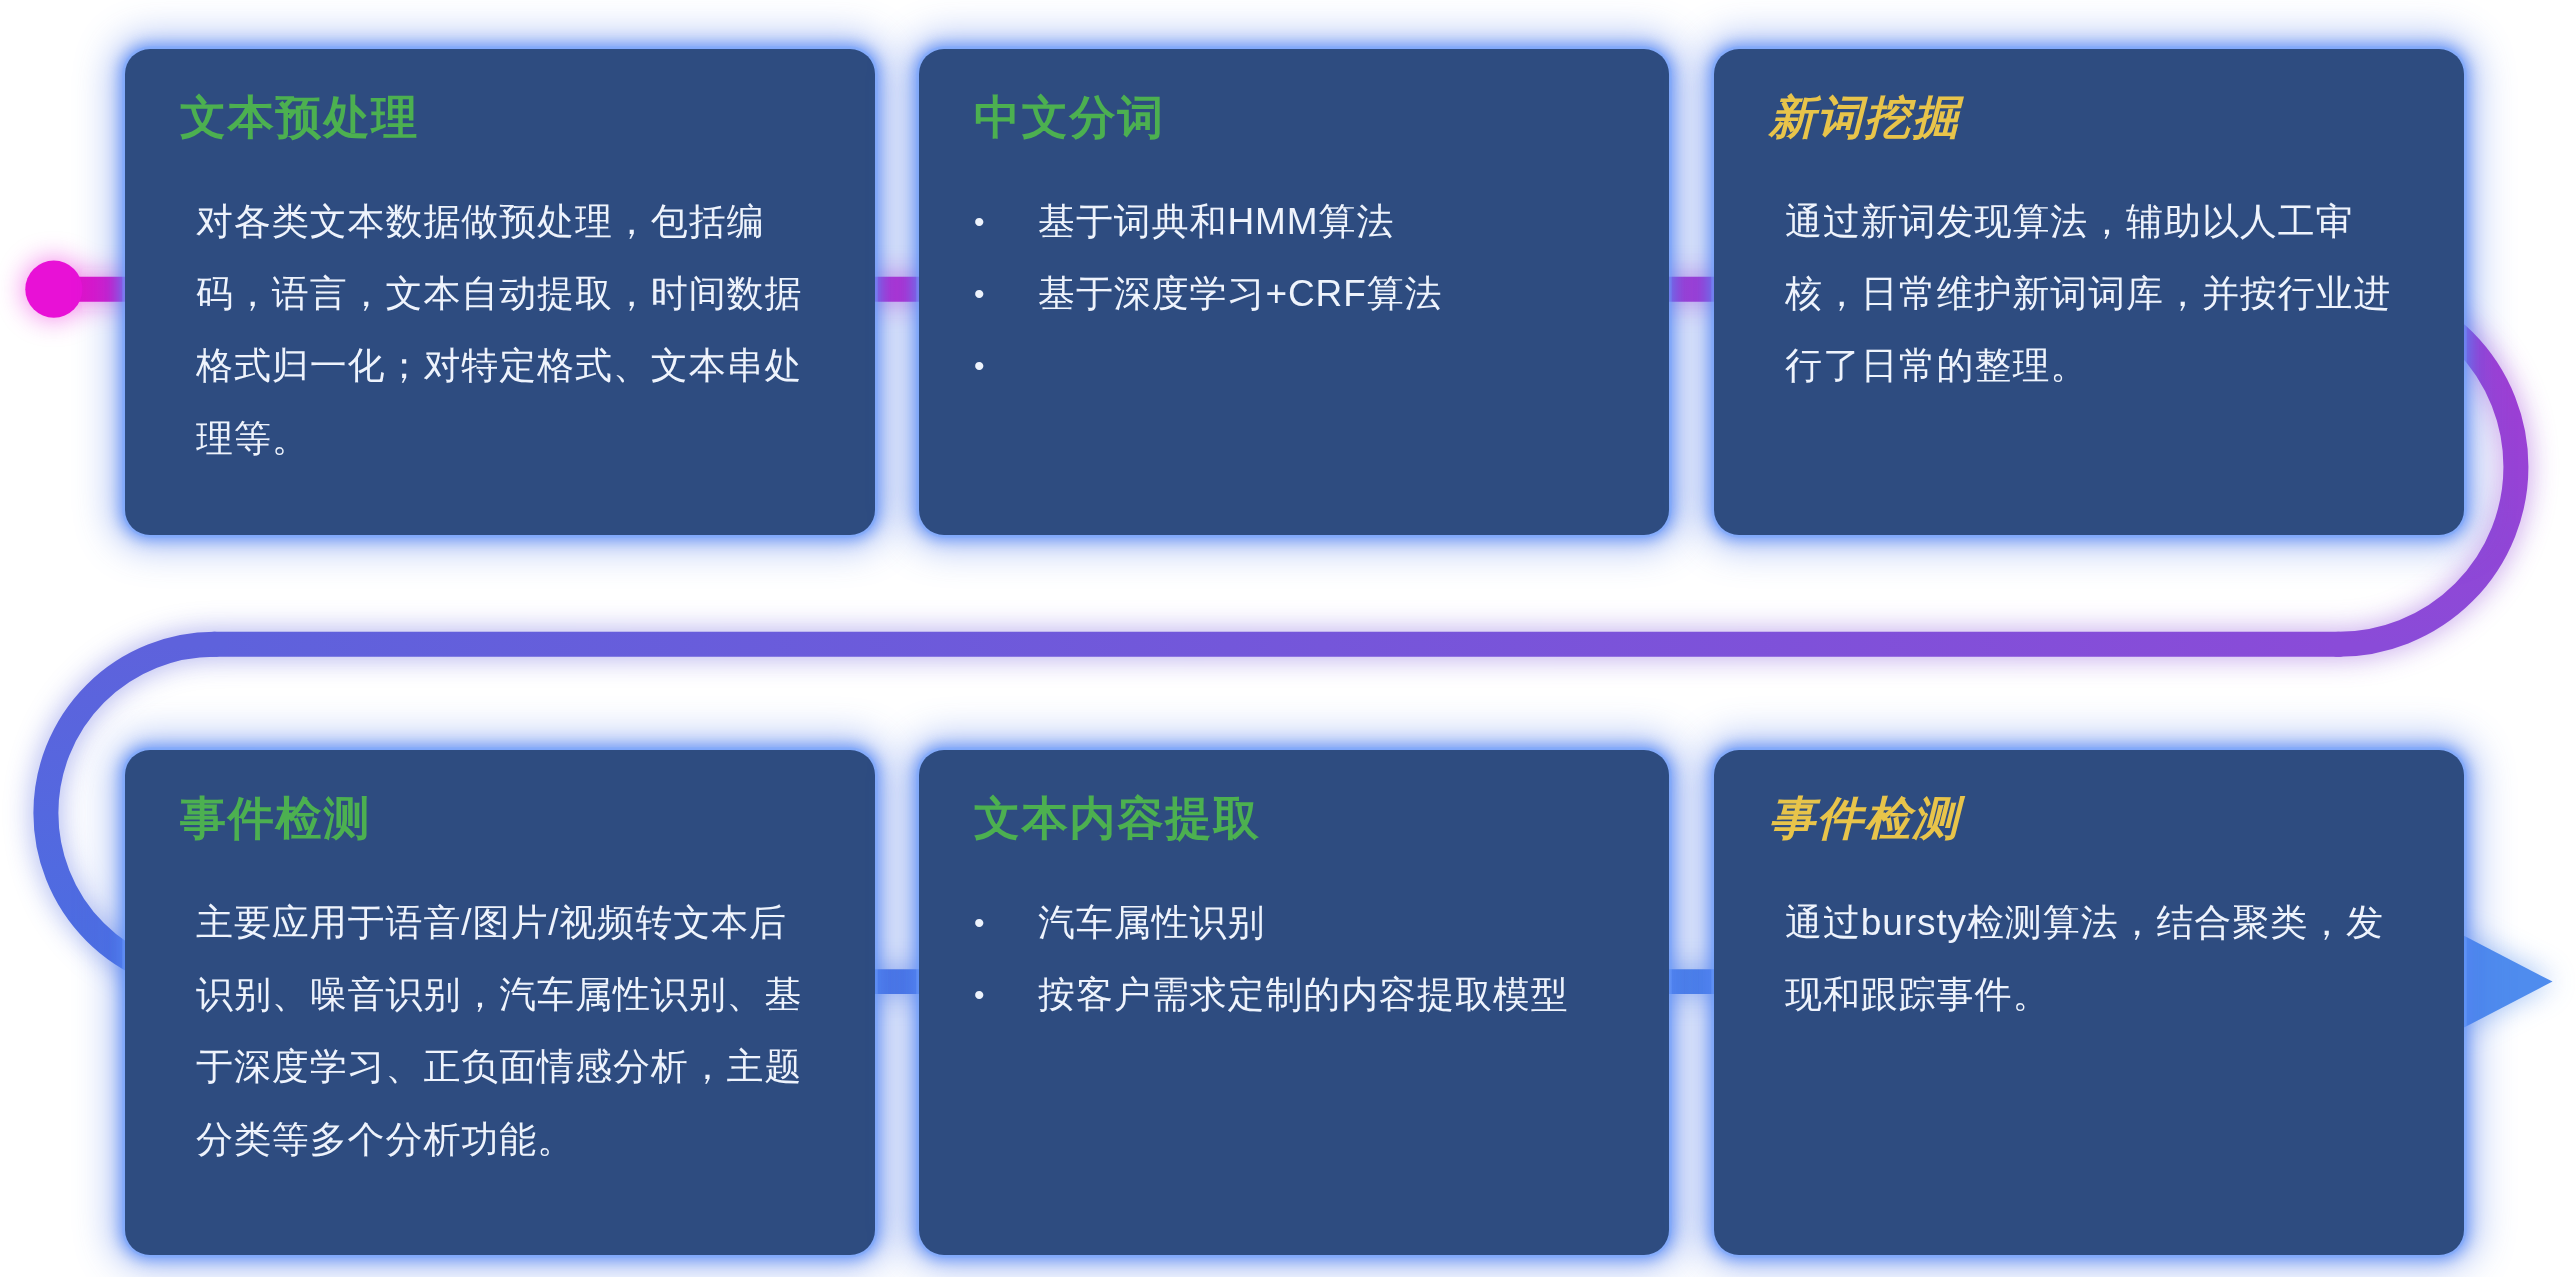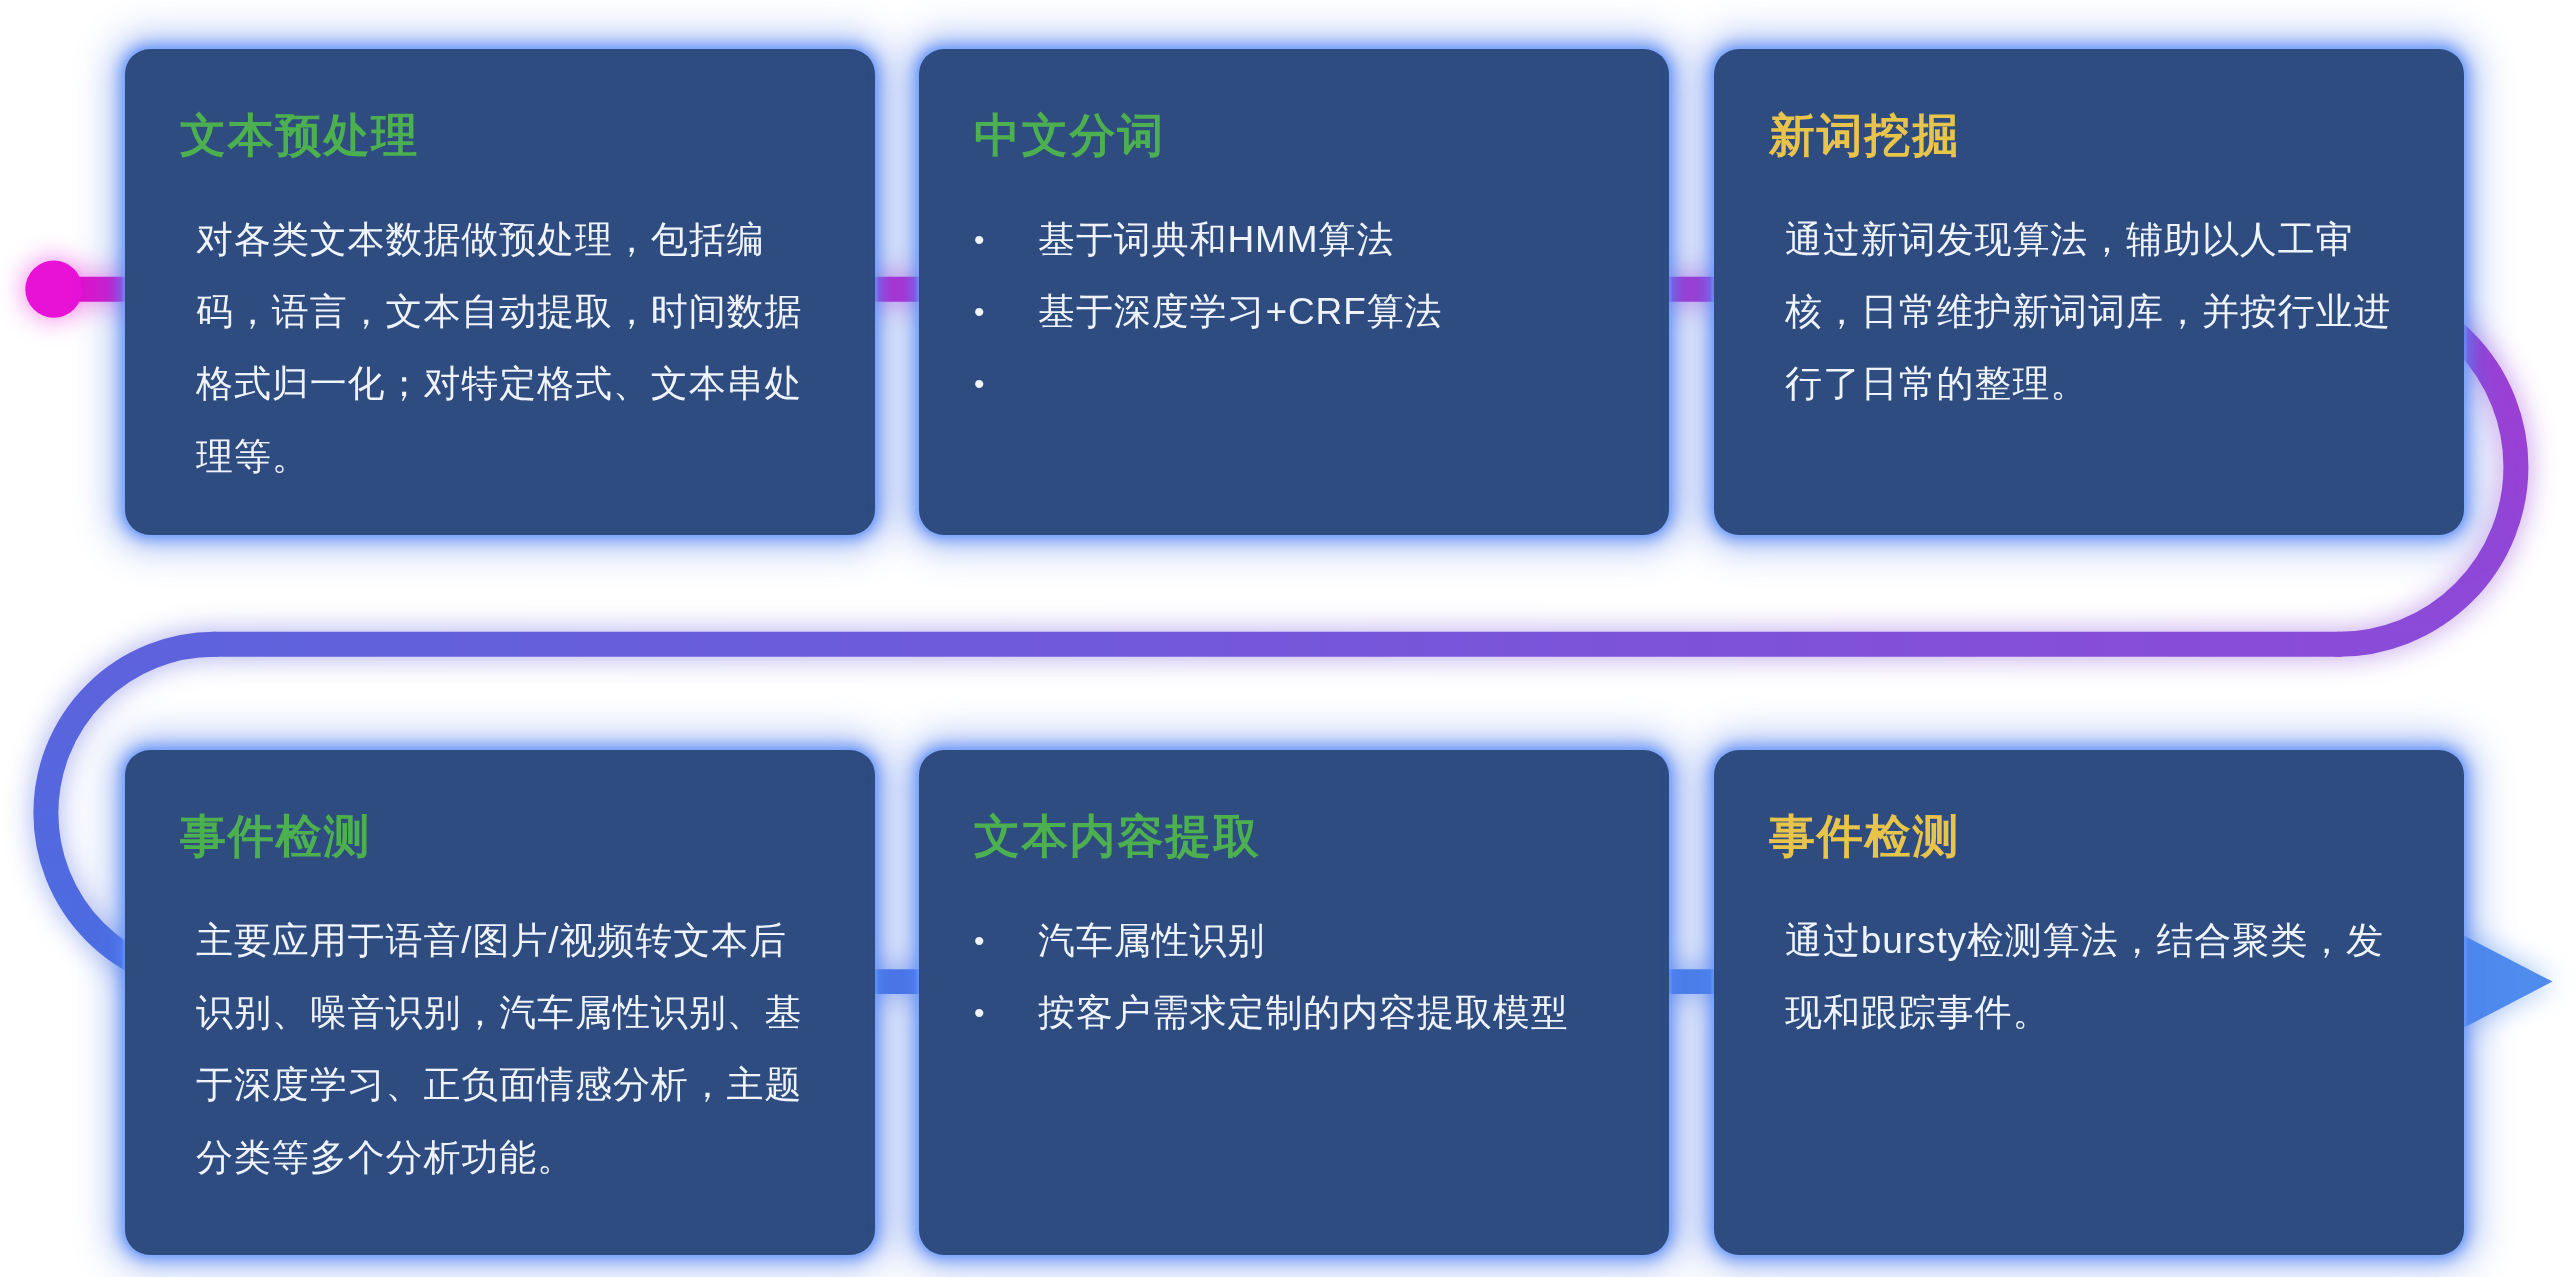--- a/index.html
+++ b/index.html
@@ -28,42 +28,42 @@
   .stop-violet  { stop-color: var(--flow-violet); }
   .stop-indigo  { stop-color: var(--flow-indigo); }
   .stop-blue    { stop-color: var(--flow-blue); }
   .stop-arrow   { stop-color: var(--flow-arrow); }
 
   .card {
     position: absolute;
     width: 750px;
     background: var(--card-background, #2e4c80);
     border-radius: 25px;
-    padding: 59px 55px 36px 55px;
+    padding: 41px 55px 36px 55px;
     z-index: 1;
     box-shadow:
       0 0 0 2.7px rgba(120, 168, 255, 0.35),
       0 0 14.3px 4.5px rgba(86, 136, 246, 0.75),
       0 0 37px 12.5px rgba(74, 118, 232, 0.45);
   }
   .row1 { top: 49px;  height: 486px; }
   .row2 { top: 750px; height: 505px; }
   .col1 { left: 125px; }
   .col2 { left: 919px; }
   .col3 { left: 1714px; }
 
   .card h2 {
     margin: 0 0 41px 0;
     font-size: 46px;
     font-weight: 700;
     letter-spacing: 1.8px;
     line-height: 1.2;
   }
   .card h2[data-color="green"]  { color: var(--title-green, #4cb050); }
-  .card h2[data-color="yellow"] { color: var(--title-yellow, #e8c44a); }
+  .card h2[data-color="yellow"] { color: var(--title-yellow, #e8c44a); font-style: italic; }
 
   .card .body {
     margin: 16px;
     color: var(--body-text, #eef3fc);
     font-size: 37px;
     line-height: 1.95;
     letter-spacing: 0.9px;
   }
   .bullets {
     list-style: none;

